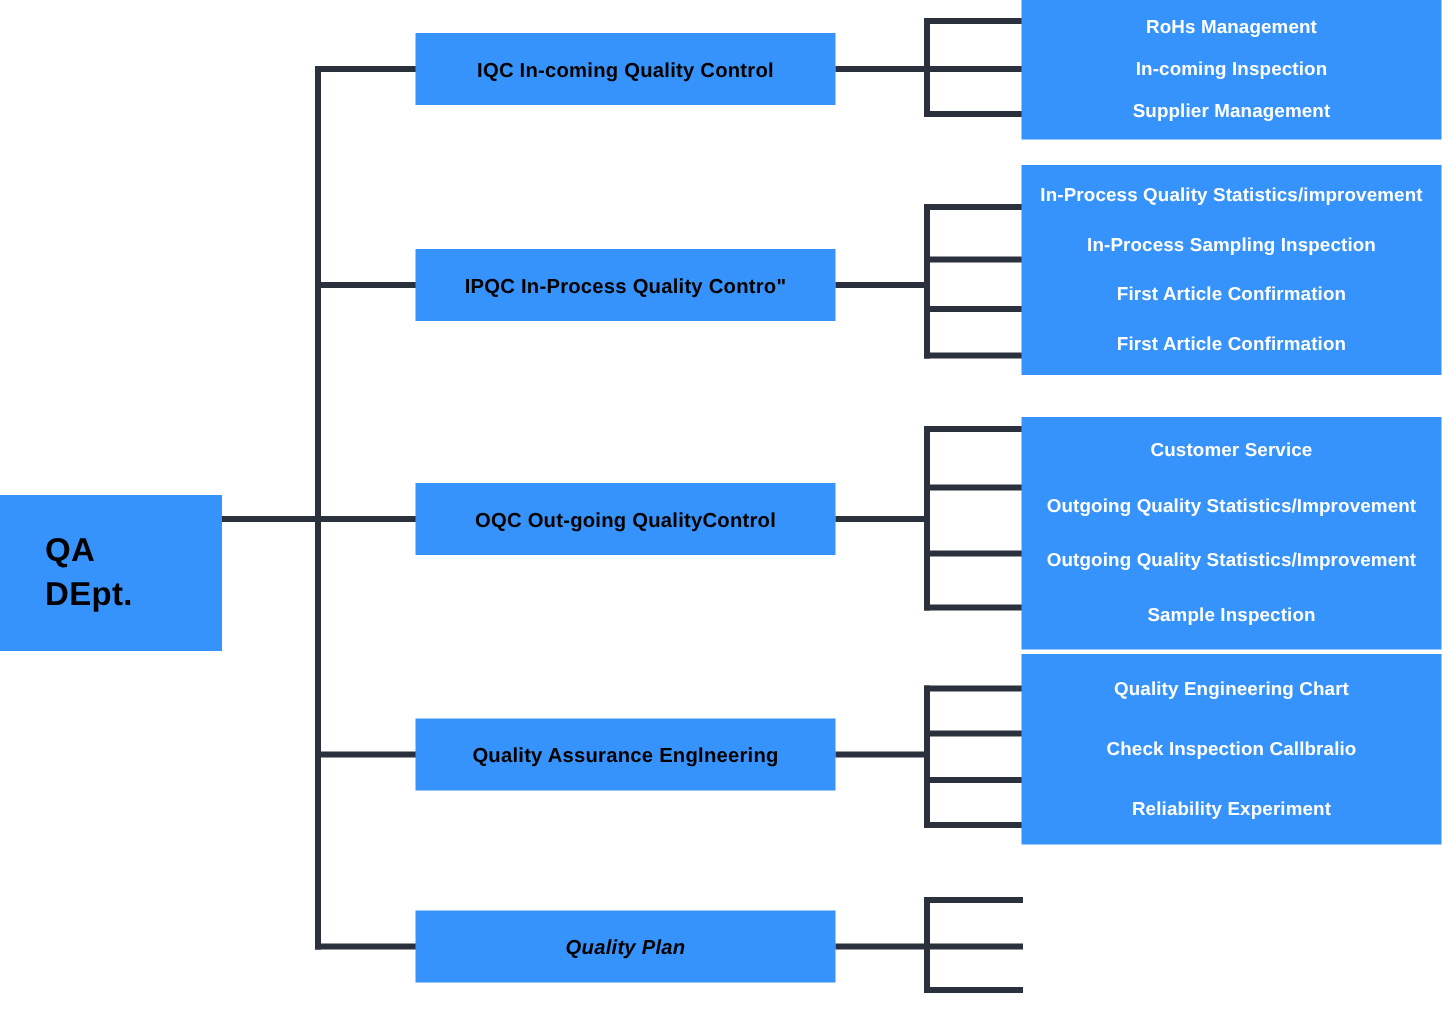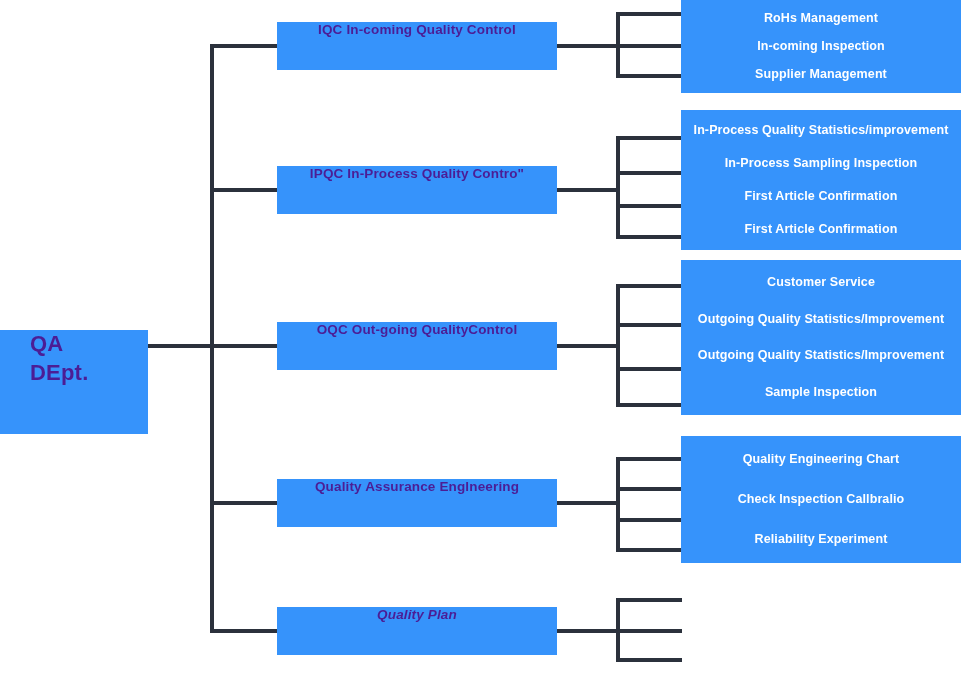--- a/index.html
+++ b/index.html
@@ -15,23 +15,24 @@
     font-family: "Liberation Sans", sans-serif;
     -webkit-font-smoothing: antialiased;
   }
   #chart-root {
     position: absolute;
     inset: 0;
   }
   .node {
     position: absolute;
     background: #3693fb;
-    color: #4c1d95;
+    color: #000000;
     box-sizing: border-box;
     display: flex;
+    align-items: center;
     justify-content: center;
     text-align: center;
   }
   .root-node {
     left: 0px;
     top: 294px;
     width: 148px;
     height: 104px;
     justify-content: flex-start;
     padding-left: 30px;
@@ -156,21 +157,21 @@
     <div class="leaf-item">Supplier Management</div>
   </div>
 
   <div class="leaf-panel" style="top:110px; height:140px;">
     <div class="leaf-item">In-Process Quality Statistics/improvement</div>
     <div class="leaf-item">In-Process Sampling Inspection</div>
     <div class="leaf-item">First Article Confirmation</div>
     <div class="leaf-item">First Article Confirmation</div>
   </div>
 
-  <div class="leaf-panel" style="top:260px; height:155px;">
+  <div class="leaf-panel" style="top:278px; height:155px;">
     <div class="leaf-item">Customer Service</div>
     <div class="leaf-item">Outgoing Quality Statistics/Improvement</div>
     <div class="leaf-item">Outgoing Quality Statistics/Improvement</div>
     <div class="leaf-item">Sample Inspection</div>
   </div>
 
   <div class="leaf-panel" style="top:436px; height:127px;">
     <div class="leaf-item">Quality Engineering Chart</div>
     <div class="leaf-item">Check Inspection Callbralio</div>
     <div class="leaf-item">Reliability Experiment</div>

